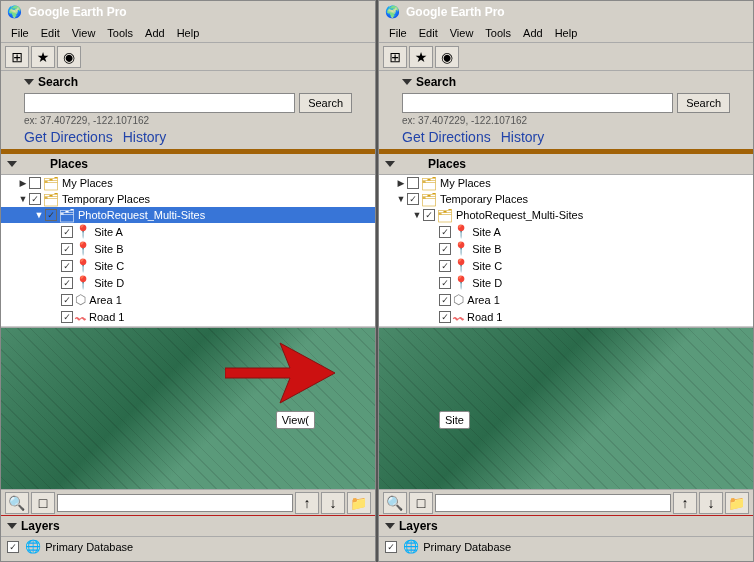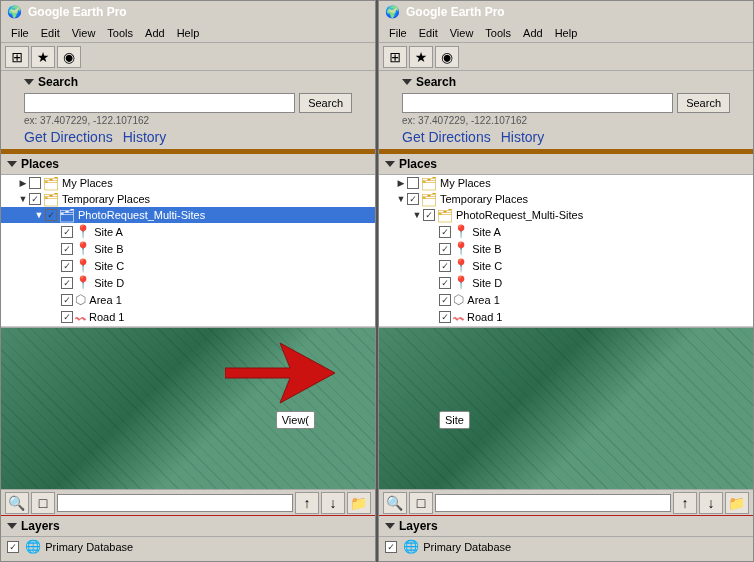--- a/index.html
+++ b/index.html
@@ -142,20 +142,21 @@
       cursor: pointer;
     }
     .places-header {
       background: #d4d0c8;
       padding: 3px 6px;
       font-weight: bold;
       font-size: 12px;
       display: flex;
       align-items: center;
       border-bottom: 1px solid #aaa;
+      gap: 29px;
     }
     .tree-item {
       display: flex;
       align-items: center;
       padding: 1px 4px;
       cursor: pointer;
       white-space: nowrap;
     }
     .tree-item.selected { background: #3875d7; color: white; }
     .tree-item.selected .item-text { color: white; }

